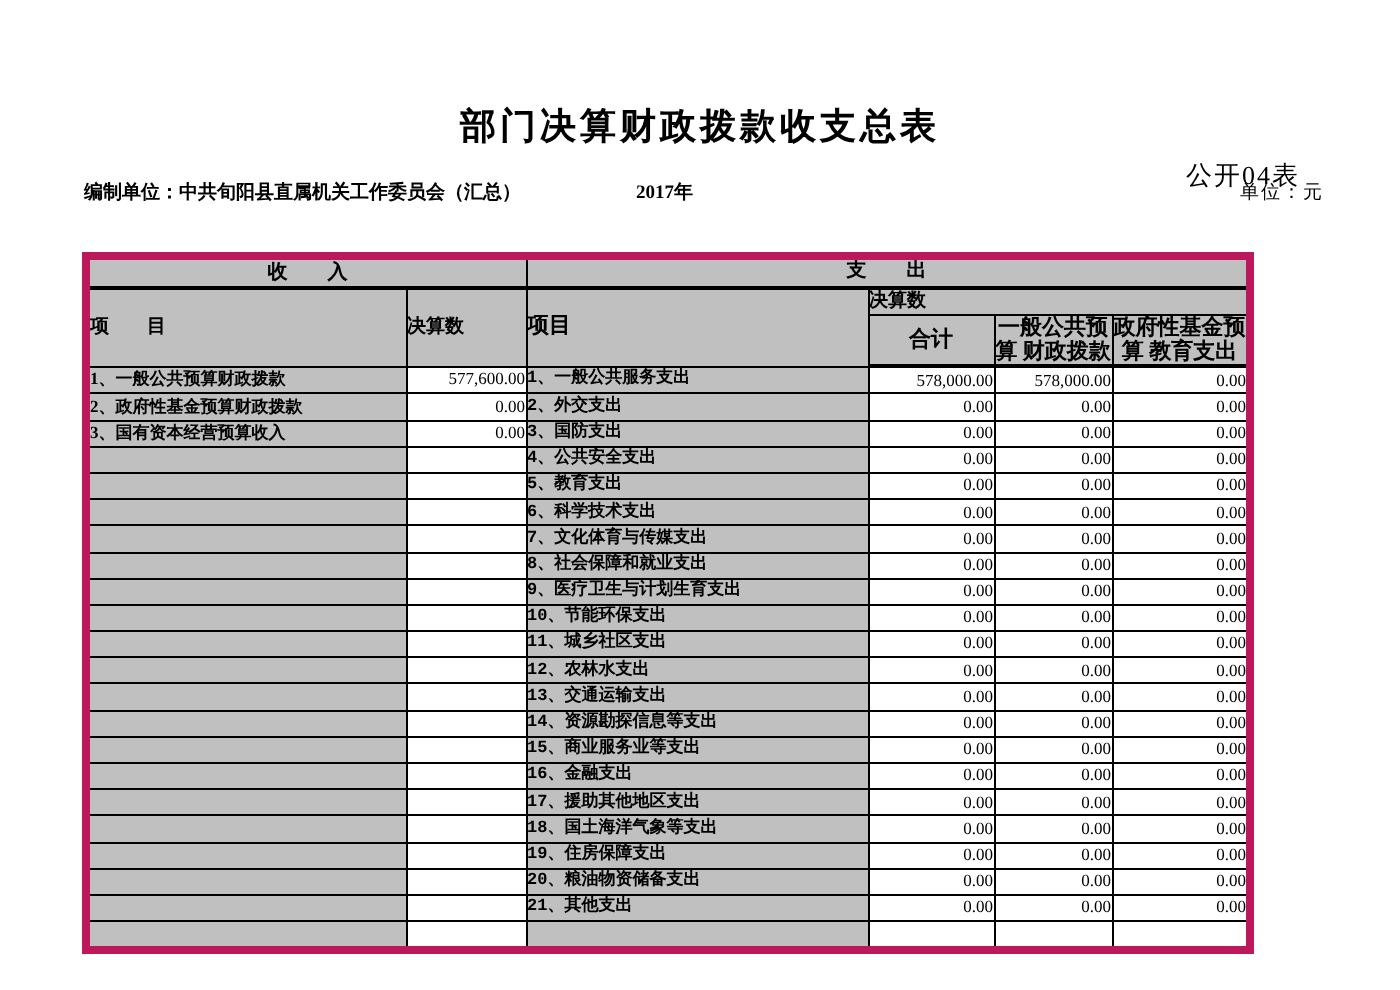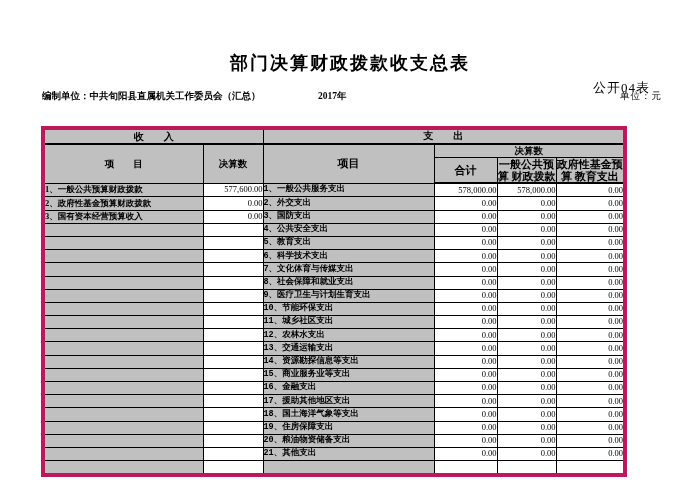--- a/index.html
+++ b/index.html
@@ -26,21 +26,21 @@
     border:4px solid #be185d;
     margin-top:20px;
   }
   table.main td{
     border:1px solid #000;overflow:hidden;white-space:nowrap;
     font-size:8.5px;line-height:1.1;padding:0;
   }
   td.grey{background:#c0c0c0;}
   td.white{background:#ffffff;}
   tr.band-a td{height:13px;font-size:10px;font-weight:bold;text-align:center;border-bottom:2px solid #000;}
-  tr.band-b td{height:12px;font-size:9.5px;font-weight:bold;text-align:center;vertical-align:middle;}
+  tr.band-b td{height:12px;font-size:9.5px;font-weight:bold;vertical-align:middle;}
   tr.band-c td{height:22px;font-size:11px;font-weight:bold;text-align:center;vertical-align:middle;
     white-space:normal;word-break:break-all;border-bottom:2px solid #000;}
   tr.data td{height:12.2px;}
   td.item{font-weight:bold;padding-left:2px;text-align:left;}
   td.amt{text-align:right;padding-right:2px;font-size:9px;}
   td.sec{border-left:3px solid #000;font-family:Liberation Mono, monospace;}
   td.subsec{border-left:2px solid #000;}
 </style>
 </head>
 <body>

